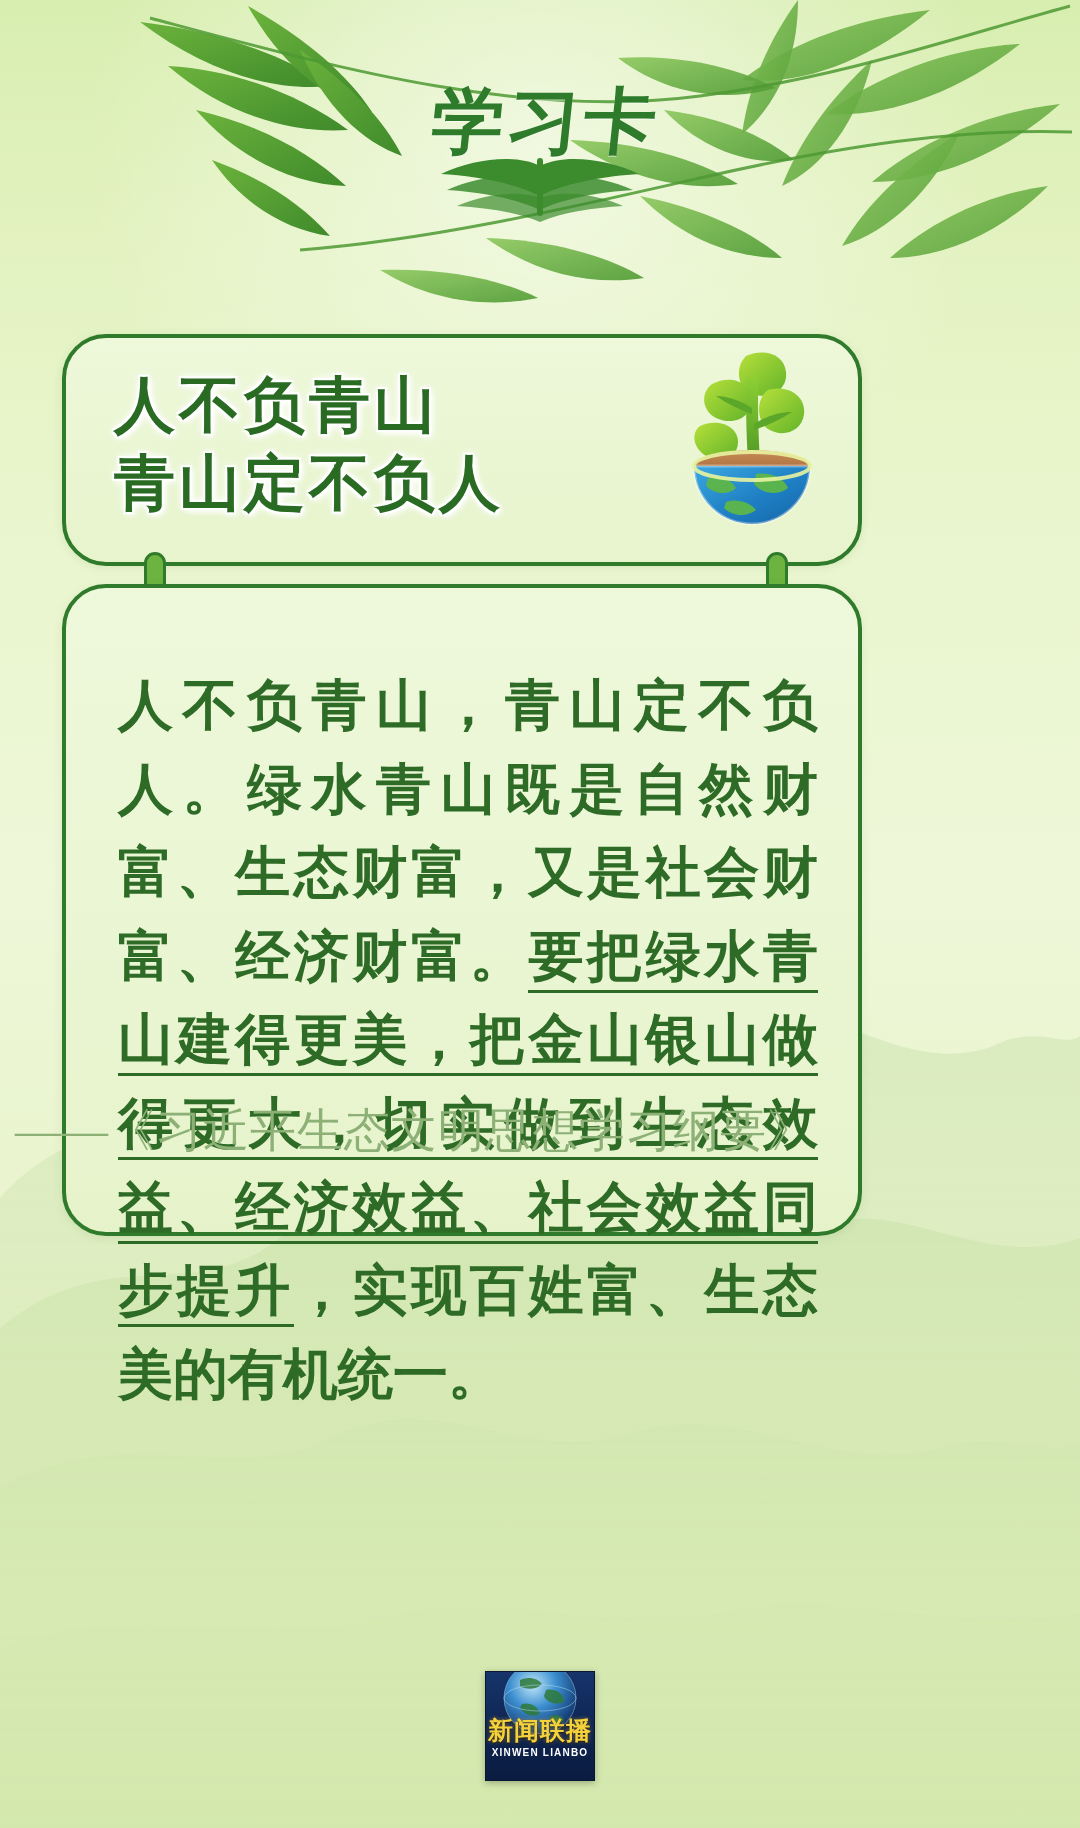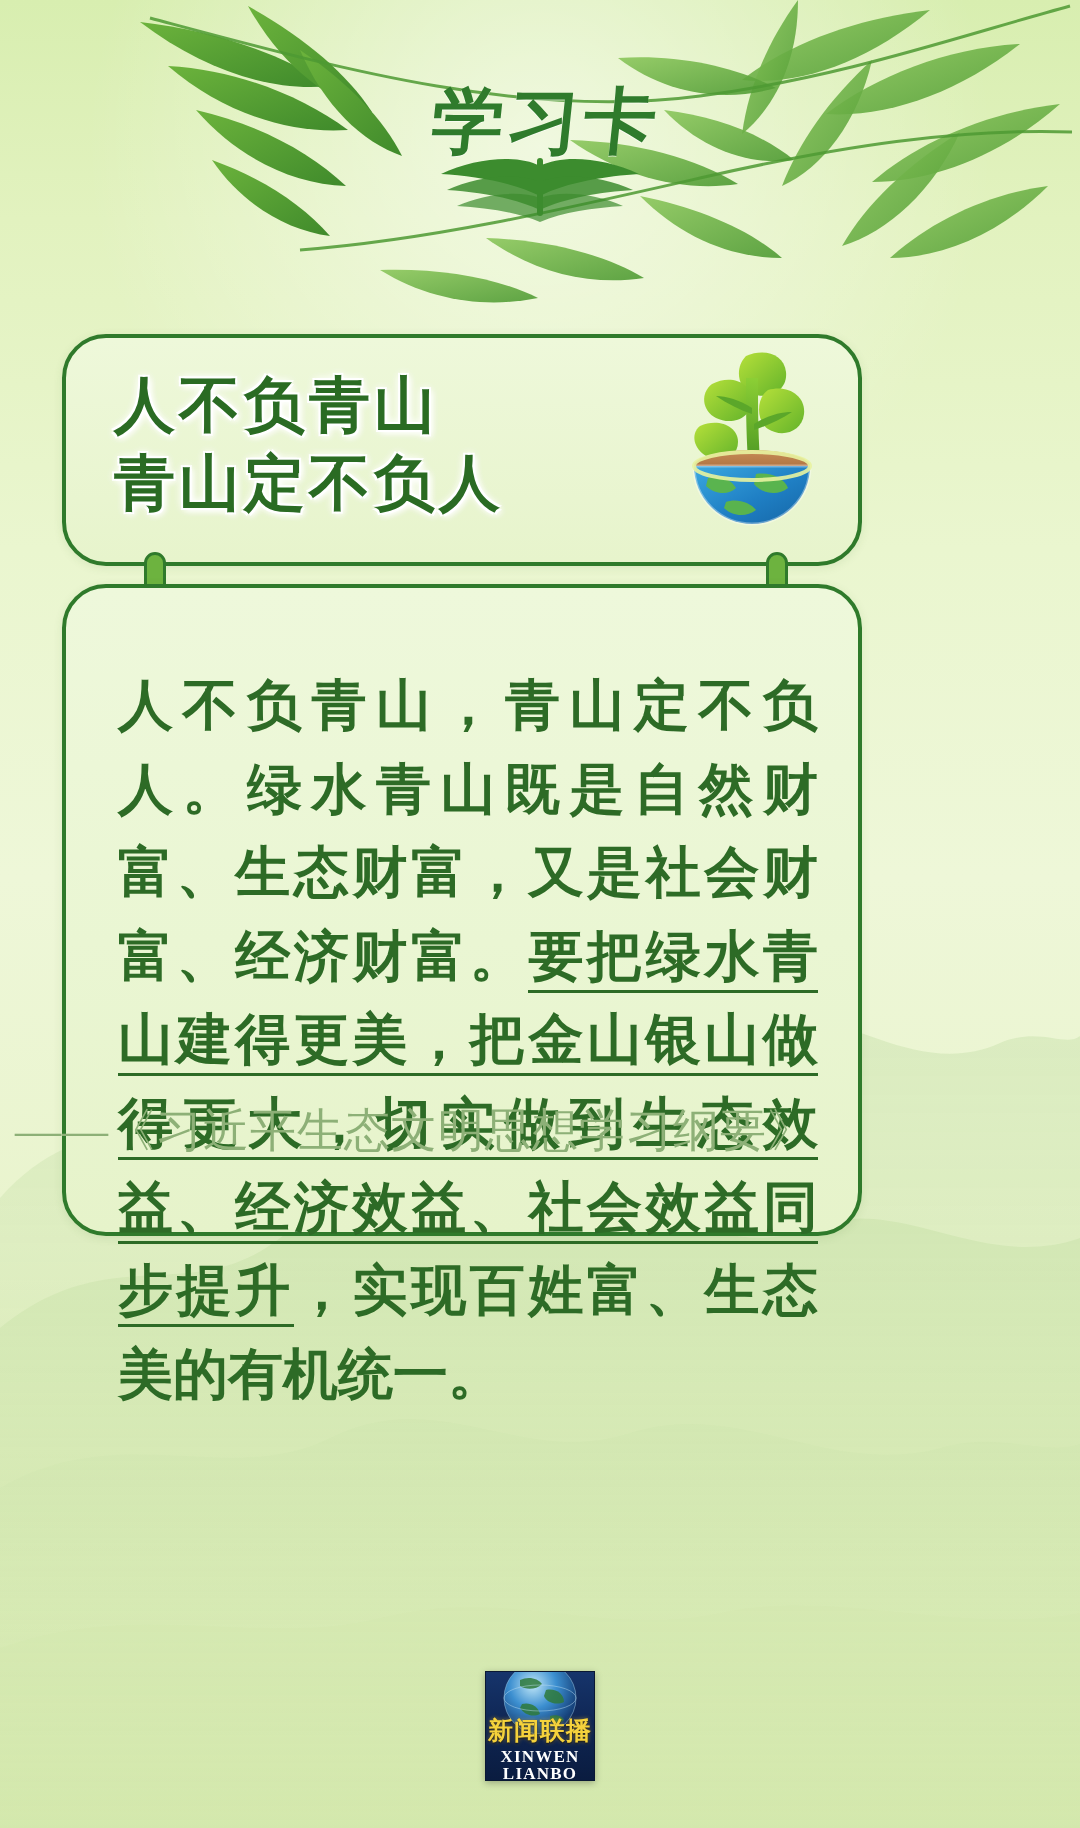--- a/index.html
+++ b/index.html
@@ -103,23 +103,22 @@
   }
   .logo-globe{position:absolute;left:50%;top:-16px;transform:translateX(-50%);}
   .logo-cn{
     position:absolute;left:0;right:0;top:46px;text-align:center;
     font-size:25px;font-weight:700;color:#f5d23c;letter-spacing:1px;
     text-shadow:0 1px 2px rgba(0,0,0,.7),0 0 4px rgba(245,190,40,.55);
     line-height:1;
   }
   .logo-en{
     position:absolute;left:0;right:0;top:76px;text-align:center;
-    font-size:17px;font-weight:700;color:#ffffff;letter-spacing:1.2px;
+    font-size:10px;font-weight:700;color:#ffffff;letter-spacing:1.2px;
     line-height:1;
-    font-family:Liberation Serif, serif;
   }
 </style>
 </head>
 <body>
 
 <div class="poster">
 
   <div class="mountains">
     <svg class="mtn" viewBox="0 0 1080 1060" preserveAspectRatio="none" width="1080" height="1060">
       <defs>

